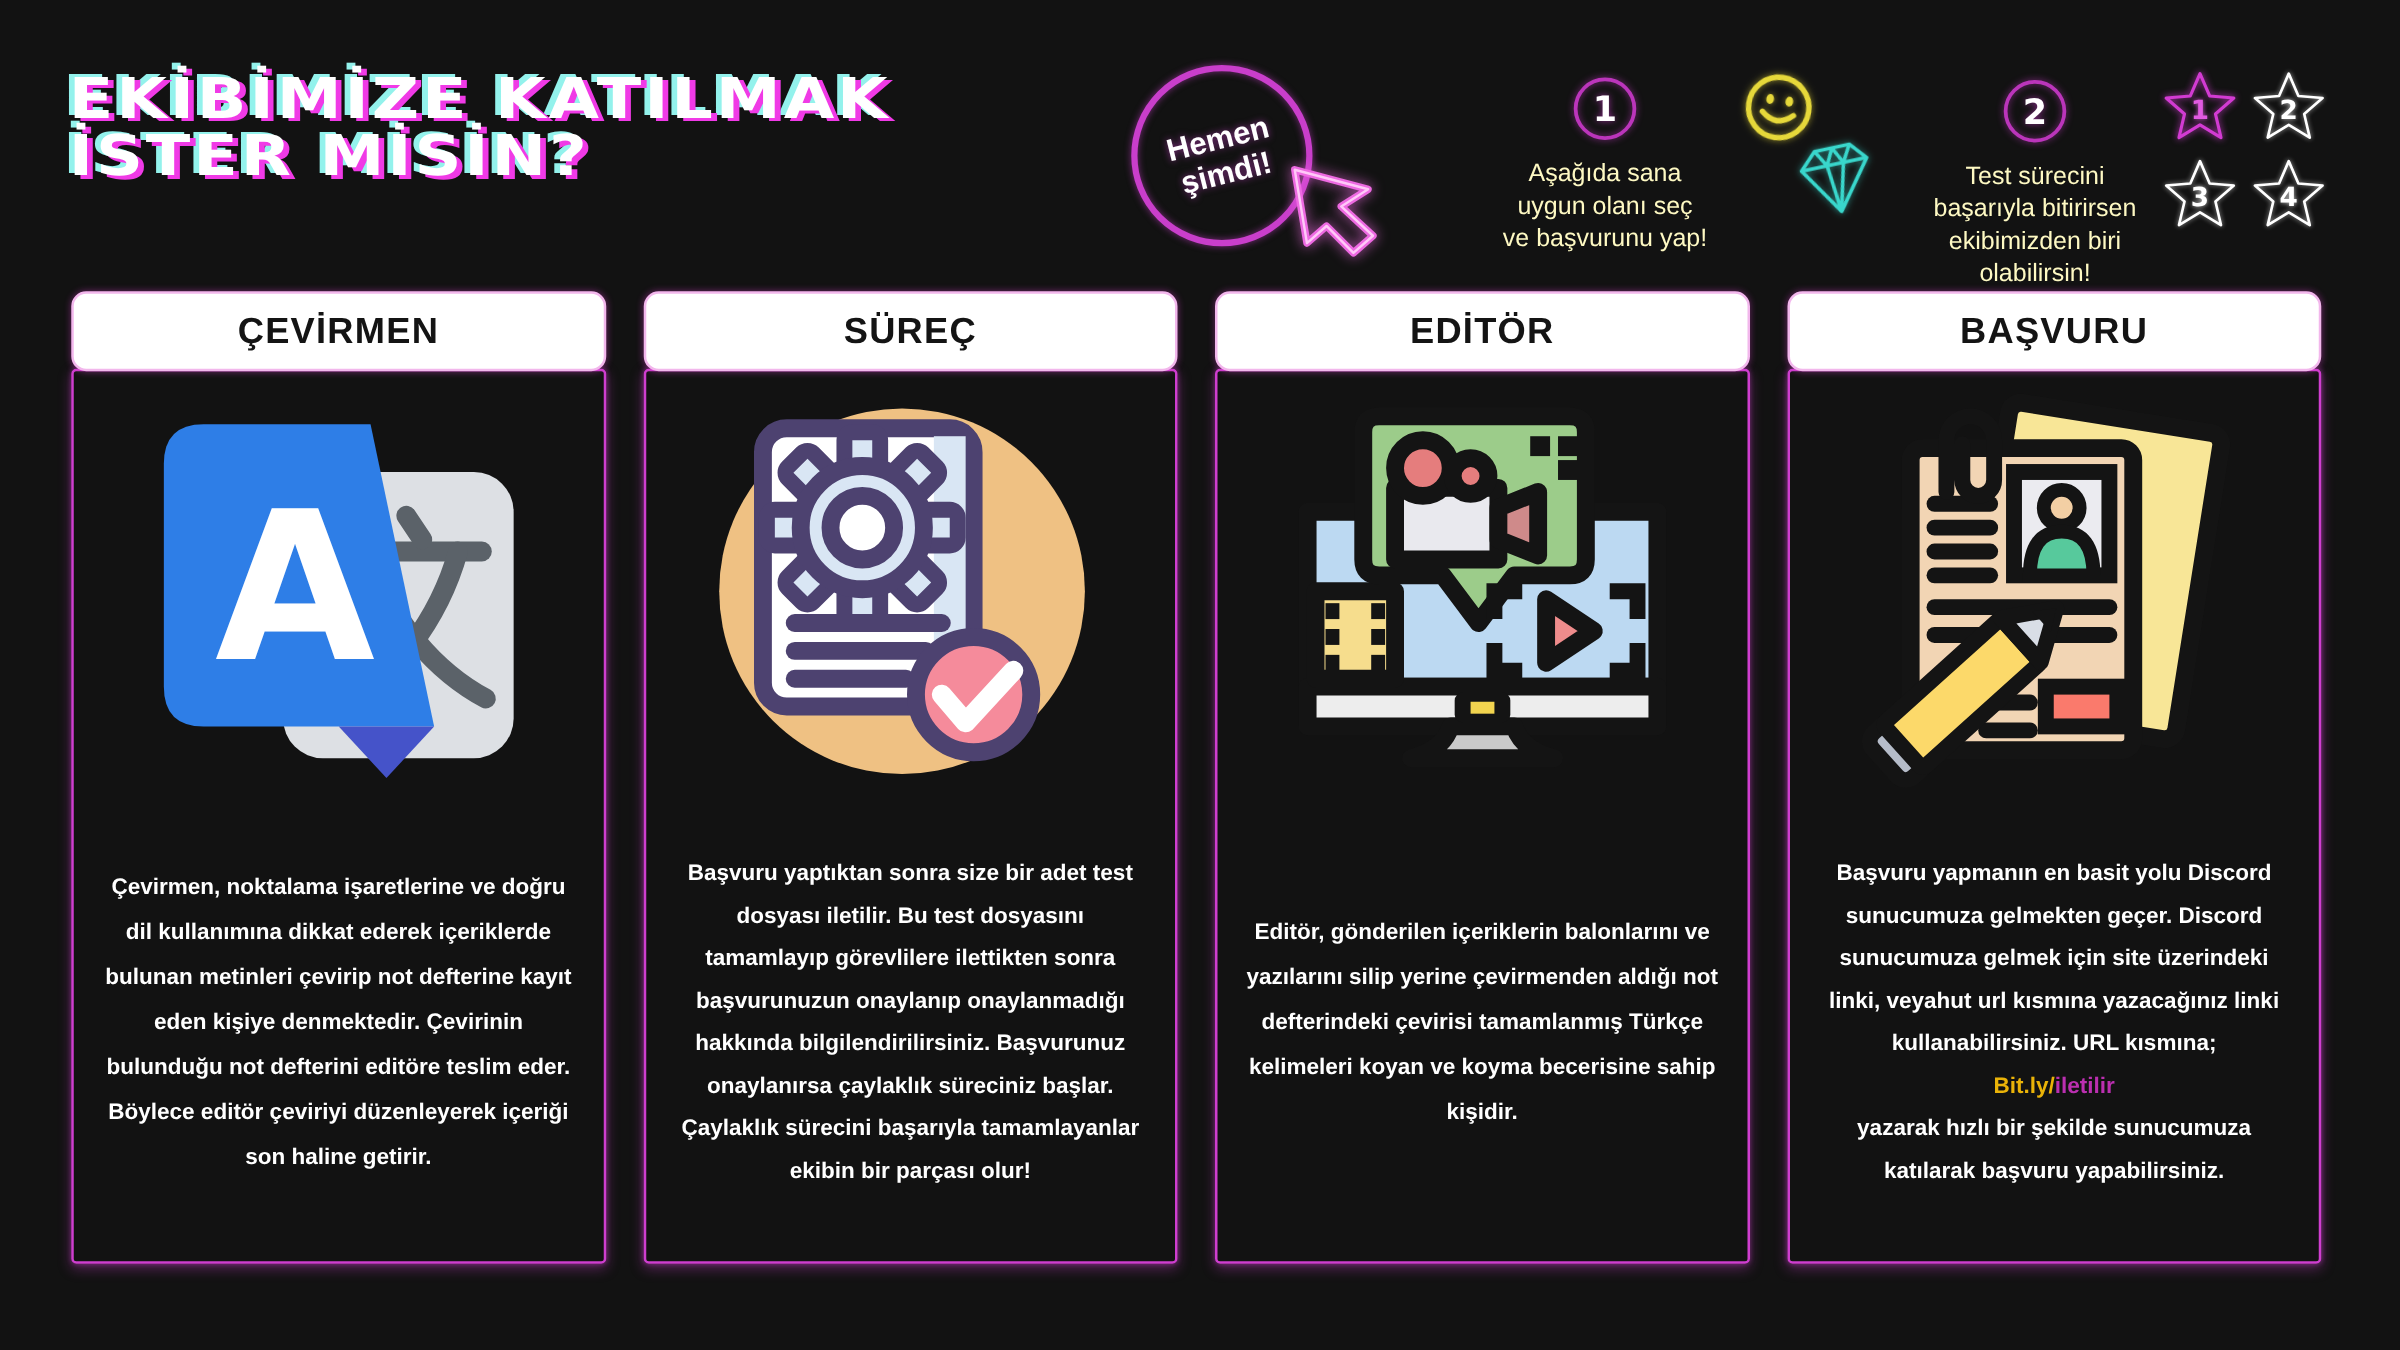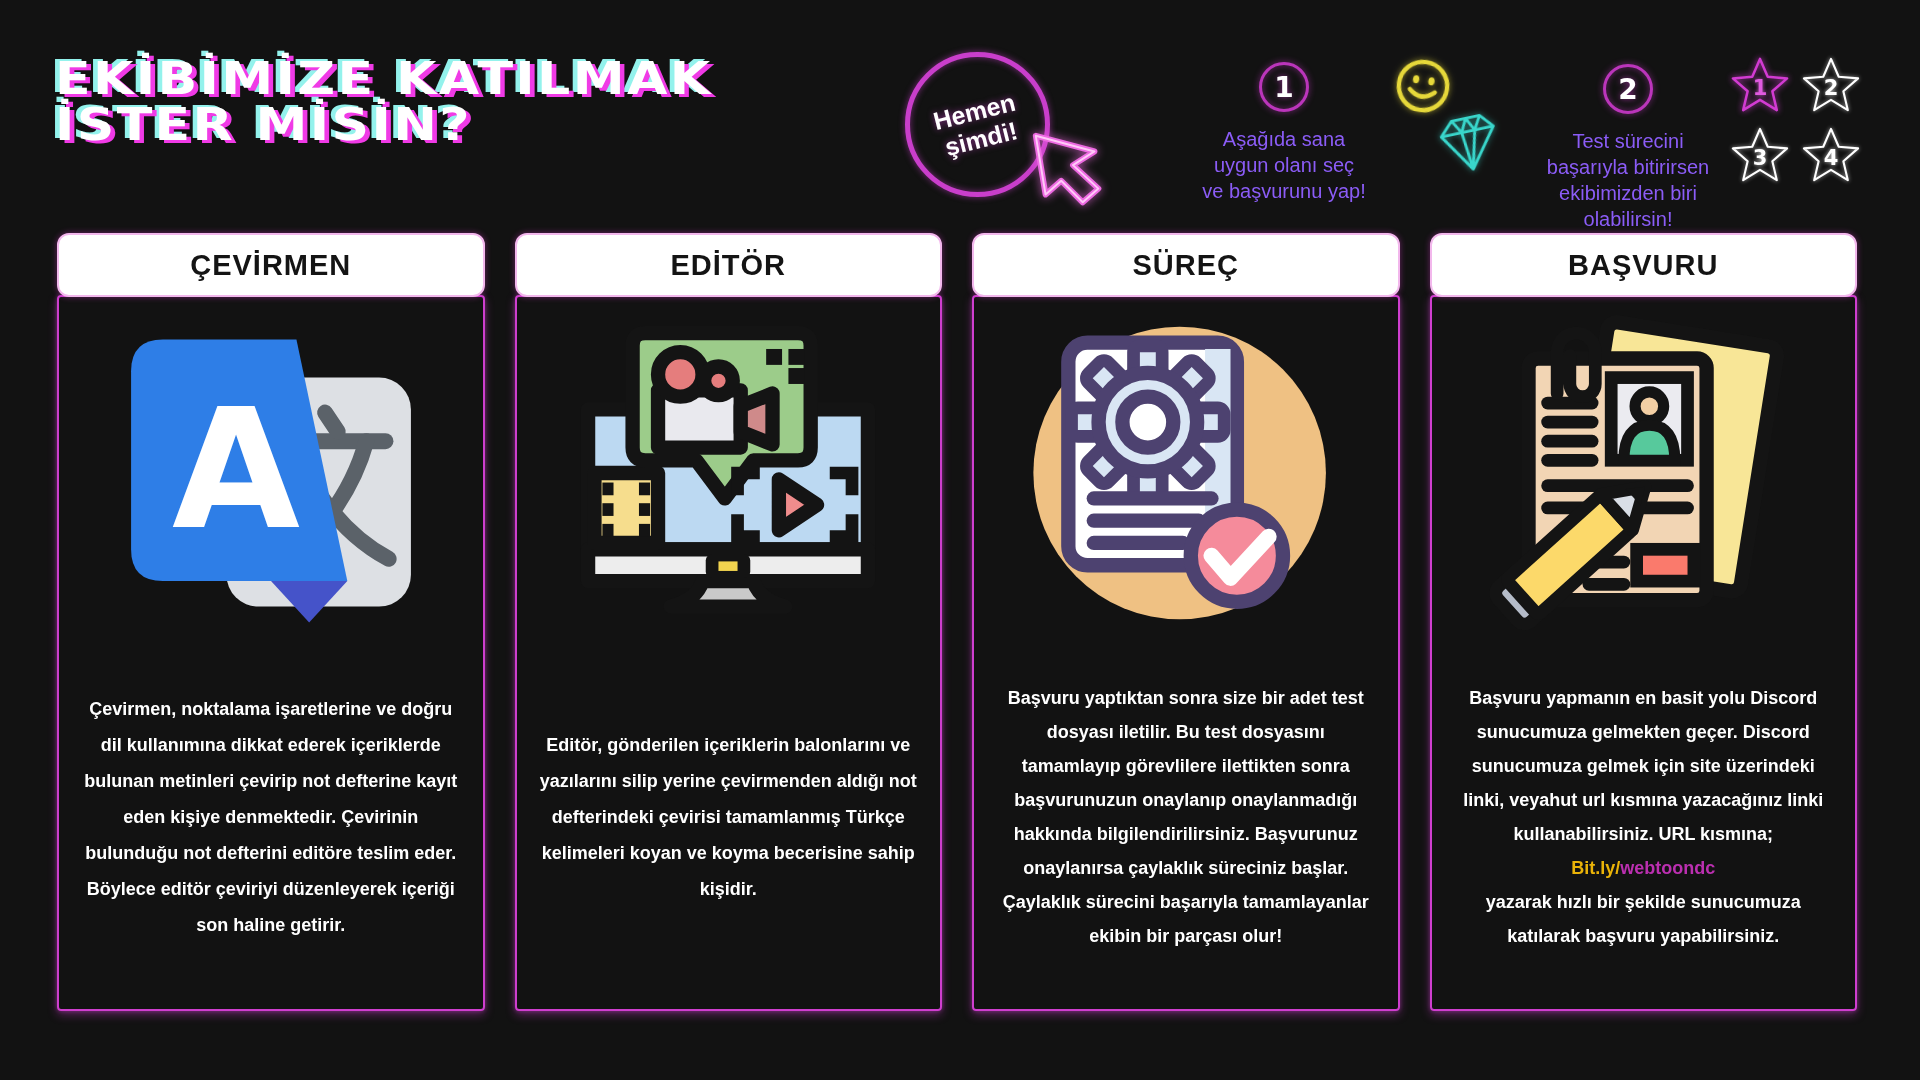--- a/index.html
+++ b/index.html
@@ -36,21 +36,21 @@
   .step-1{left:1174px;top:62px;width:220px;}
   .step-2{left:1518px;top:64px;width:220px;}
   .step-badge{
     width:44px;height:44px;border:3px solid #bb35bb;border-radius:50%;
     display:flex;align-items:center;justify-content:center;
     color:#fff;font-weight:bold;font-size:28px;
     filter:drop-shadow(0 0 3px rgba(187,53,187,.7));
     font-family:"DejaVu Sans","Liberation Sans",sans-serif;
   }
   .step-text{
-    margin-top:14px;text-align:center;color:#8b5cf6;
+    margin-top:14px;text-align:center;color:#fef9c3;
     font-size:20px;line-height:26px;font-weight:400;
   }
   .step-1 .step-text{width:165px;}
   .step-2 .step-text{width:185px;}
   
   .smiley-icon{position:absolute;left:1394px;top:57px;width:58px;height:58px;
     filter:drop-shadow(0 0 3px rgba(230,216,58,.6));transform:rotate(8deg);}
   .diamond-icon{position:absolute;left:1430px;top:110px;width:76px;height:68px;
     filter:drop-shadow(0 0 3px rgba(57,215,204,.6));transform:rotate(-12deg);}
   
@@ -183,20 +183,71 @@
             <path d="M67,31 l4,6"></path>
             <path d="M80,40 C75,58 63,72 52,79"></path>
             <path d="M57,41 C64,58 74,70 87,77"></path>
           </g>
           <path d="M16,8 H58 L74,84 H16 Q6,84 6,74 V18 Q6,8 16,8 Z" fill="#2e7ee7"></path>
           <polygon points="50,84 74,84 62,97" fill="#4553c9"></polygon>
           <text x="39" y="67" text-anchor="middle" font-size="52" font-weight="bold" font-family="DejaVu Sans, Liberation Sans, sans-serif" fill="#ffffff">A</text>
         </svg>
       </div>
       <div class="body-text">Çevirmen, noktalama işaretlerine ve doğru dil kullanımına dikkat ederek içeriklerde bulunan metinleri çevirip not defterine kayıt eden kişiye denmektedir. Çevirinin bulunduğu not defterini editöre teslim eder. Böylece editör çeviriyi düzenleyerek içeriği son haline getirir.</div>
+    </div>
+  </div>
+
+  <div class="card card-3">
+    <div class="card-header">SÜREÇ</div>
+    <div class="card-body">
+      <div class="icon-box">
+        <svg viewBox="0 0 100 100">
+          <circle cx="48" cy="50" r="46" fill="#efc183"></circle>
+          <rect x="13" y="9" width="53" height="70" rx="6" fill="#ffffff" stroke="#4d4270" stroke-width="4.5"></rect>
+          <rect x="56" y="11" width="8" height="66" fill="#d9e6f4"></rect>
+          <g transform="translate(38,34)">
+            <g fill="#d9e6f4" stroke="#4d4270" stroke-width="4">
+              <g>
+                  <rect x="-4.5" y="-24" width="9" height="10" rx="2"></rect>
+                </g>
+              <g transform="rotate(45)">
+                  <rect x="-4.5" y="-24" width="9" height="10" rx="2"></rect>
+                </g>
+              <g transform="rotate(90)">
+                  <rect x="-4.5" y="-24" width="9" height="10" rx="2"></rect>
+                </g>
+              <g transform="rotate(135)">
+                  <rect x="-4.5" y="-24" width="9" height="10" rx="2"></rect>
+                </g>
+              <g transform="rotate(180)">
+                  <rect x="-4.5" y="-24" width="9" height="10" rx="2"></rect>
+                </g>
+              <g transform="rotate(225)">
+                  <rect x="-4.5" y="-24" width="9" height="10" rx="2"></rect>
+                </g>
+              <g transform="rotate(270)">
+                  <rect x="-4.5" y="-24" width="9" height="10" rx="2"></rect>
+                </g>
+              <g transform="rotate(315)">
+                  <rect x="-4.5" y="-24" width="9" height="10" rx="2"></rect>
+                </g>
+            </g>
+            <circle cx="0" cy="0" r="15.5" fill="#d9e6f4" stroke="#4d4270" stroke-width="4.5"></circle>
+            <circle cx="0" cy="0" r="8" fill="#ffffff" stroke="#4d4270" stroke-width="4.5"></circle>
+          </g>
+          <g stroke="#4d4270" stroke-width="4.5" stroke-linecap="round">
+            <path d="M21,58 H58"></path>
+              <path d="M21,65 H54"></path>
+              <path d="M21,72 H49"></path>
+          </g>
+          <circle cx="66" cy="76" r="14.5" fill="#f58b9b" stroke="#4d4270" stroke-width="4.5"></circle>
+          <path d="M58,76 l6,7 l12,-13" fill="none" stroke="#ffffff" stroke-width="5" stroke-linecap="round" stroke-linejoin="round"></path>
+        </svg>
+      </div>
+      <div class="body-text">Başvuru yaptıktan sonra size bir adet test dosyası iletilir. Bu test dosyasını tamamlayıp görevlilere ilettikten sonra başvurunuzun onaylanıp onaylanmadığı hakkında bilgilendirilirsiniz. Başvurunuz onaylanırsa çaylaklık süreciniz başlar. Çaylaklık sürecini başarıyla tamamlayanlar ekibin bir parçası olur!</div>
     </div>
   </div>
 
   <div class="card card-2">
     <div class="card-header">EDİTÖR</div>
     <div class="card-body">
       <div class="icon-box">
         <svg viewBox="0 0 100 100">
           <g stroke="#141414" stroke-width="4.5" stroke-linejoin="round">
             <rect x="6" y="30" width="88" height="44" fill="#bcd9f2"></rect>
@@ -223,71 +274,20 @@
             <rect x="43" y="75.5" width="14" height="7.5" rx="2"></rect>
           </g>
           <rect x="47" y="77.8" width="6" height="3" fill="#f2d44f"></rect>
           <path d="M60,50 H53 V57 M53,63 V70 H60 M82,50 H89 V57 M89,63 V70 H82" fill="none" stroke="#141414" stroke-width="4"></path>
         </svg>
       </div>
       <div class="body-text">Editör, gönderilen içeriklerin balonlarını ve yazılarını silip yerine çevirmenden aldığı not defterindeki çevirisi tamamlanmış Türkçe kelimeleri koyan ve koyma becerisine sahip kişidir.</div>
     </div>
   </div>
 
-  <div class="card card-3">
-    <div class="card-header">SÜREÇ</div>
-    <div class="card-body">
-      <div class="icon-box">
-        <svg viewBox="0 0 100 100">
-          <circle cx="48" cy="50" r="46" fill="#efc183"></circle>
-          <rect x="13" y="9" width="53" height="70" rx="6" fill="#ffffff" stroke="#4d4270" stroke-width="4.5"></rect>
-          <rect x="56" y="11" width="8" height="66" fill="#d9e6f4"></rect>
-          <g transform="translate(38,34)">
-            <g fill="#d9e6f4" stroke="#4d4270" stroke-width="4">
-              <g>
-                  <rect x="-4.5" y="-24" width="9" height="10" rx="2"></rect>
-                </g>
-              <g transform="rotate(45)">
-                  <rect x="-4.5" y="-24" width="9" height="10" rx="2"></rect>
-                </g>
-              <g transform="rotate(90)">
-                  <rect x="-4.5" y="-24" width="9" height="10" rx="2"></rect>
-                </g>
-              <g transform="rotate(135)">
-                  <rect x="-4.5" y="-24" width="9" height="10" rx="2"></rect>
-                </g>
-              <g transform="rotate(180)">
-                  <rect x="-4.5" y="-24" width="9" height="10" rx="2"></rect>
-                </g>
-              <g transform="rotate(225)">
-                  <rect x="-4.5" y="-24" width="9" height="10" rx="2"></rect>
-                </g>
-              <g transform="rotate(270)">
-                  <rect x="-4.5" y="-24" width="9" height="10" rx="2"></rect>
-                </g>
-              <g transform="rotate(315)">
-                  <rect x="-4.5" y="-24" width="9" height="10" rx="2"></rect>
-                </g>
-            </g>
-            <circle cx="0" cy="0" r="15.5" fill="#d9e6f4" stroke="#4d4270" stroke-width="4.5"></circle>
-            <circle cx="0" cy="0" r="8" fill="#ffffff" stroke="#4d4270" stroke-width="4.5"></circle>
-          </g>
-          <g stroke="#4d4270" stroke-width="4.5" stroke-linecap="round">
-            <path d="M21,58 H58"></path>
-              <path d="M21,65 H54"></path>
-              <path d="M21,72 H49"></path>
-          </g>
-          <circle cx="66" cy="76" r="14.5" fill="#f58b9b" stroke="#4d4270" stroke-width="4.5"></circle>
-          <path d="M58,76 l6,7 l12,-13" fill="none" stroke="#ffffff" stroke-width="5" stroke-linecap="round" stroke-linejoin="round"></path>
-        </svg>
-      </div>
-      <div class="body-text">Başvuru yaptıktan sonra size bir adet test dosyası iletilir. Bu test dosyasını tamamlayıp görevlilere ilettikten sonra başvurunuzun onaylanıp onaylanmadığı hakkında bilgilendirilirsiniz. Başvurunuz onaylanırsa çaylaklık süreciniz başlar. Çaylaklık sürecini başarıyla tamamlayanlar ekibin bir parçası olur!</div>
-    </div>
-  </div>
-
   <div class="card card-4">
     <div class="card-header">BAŞVURU</div>
     <div class="card-body">
       <div class="icon-box">
         <svg viewBox="0 0 100 100">
           <g transform="rotate(9 60 50)">
             <rect x="32" y="6" width="54" height="78" rx="3" fill="#f8e697" stroke="#141414" stroke-width="4.5"></rect>
           </g>
           <rect x="14" y="14" width="56" height="76" rx="3" fill="#f2d5b4" stroke="#141414" stroke-width="4.5"></rect>
           <rect x="40" y="20" width="24" height="26" fill="#ebebf0" stroke="#141414" stroke-width="4"></rect>
@@ -309,20 +309,20 @@
             <rect x="0" y="67" width="9" height="15" rx="3" fill="#b5bcc9" stroke="#141414" stroke-width="4"></rect>
             <rect x="6" y="67" width="40" height="15" rx="1" fill="#fcd96a" stroke="#141414" stroke-width="4"></rect>
             <polygon points="46,67 58,74.5 46,82" fill="#d9dee6" stroke="#141414" stroke-width="4" stroke-linejoin="round"></polygon>
             <polygon points="53,71 58,74.5 53,78" fill="#141414"></polygon>
           </g>
         </svg>
       </div>
       <div class="body-text">
         <span>Başvuru yapmanın en basit yolu Discord sunucumuza gelmekten geçer. Discord sunucumuza gelmek için site üzerindeki linki, veyahut url kısmına yazacağınız linki kullanabilirsiniz. URL kısmına;</span>
         <span class="link-line">
-          <span class="link-yellow">Bit.ly/</span><span class="link-magenta">webtoondc</span>
+          <span class="link-yellow">Bit.ly/</span><span class="link-magenta">iletilir</span>
         </span>
         <span>yazarak hızlı bir şekilde sunucumuza katılarak başvuru yapabilirsiniz.</span>
       </div>
     </div>
   </div>
 
 </div>
 
 </body></html>

